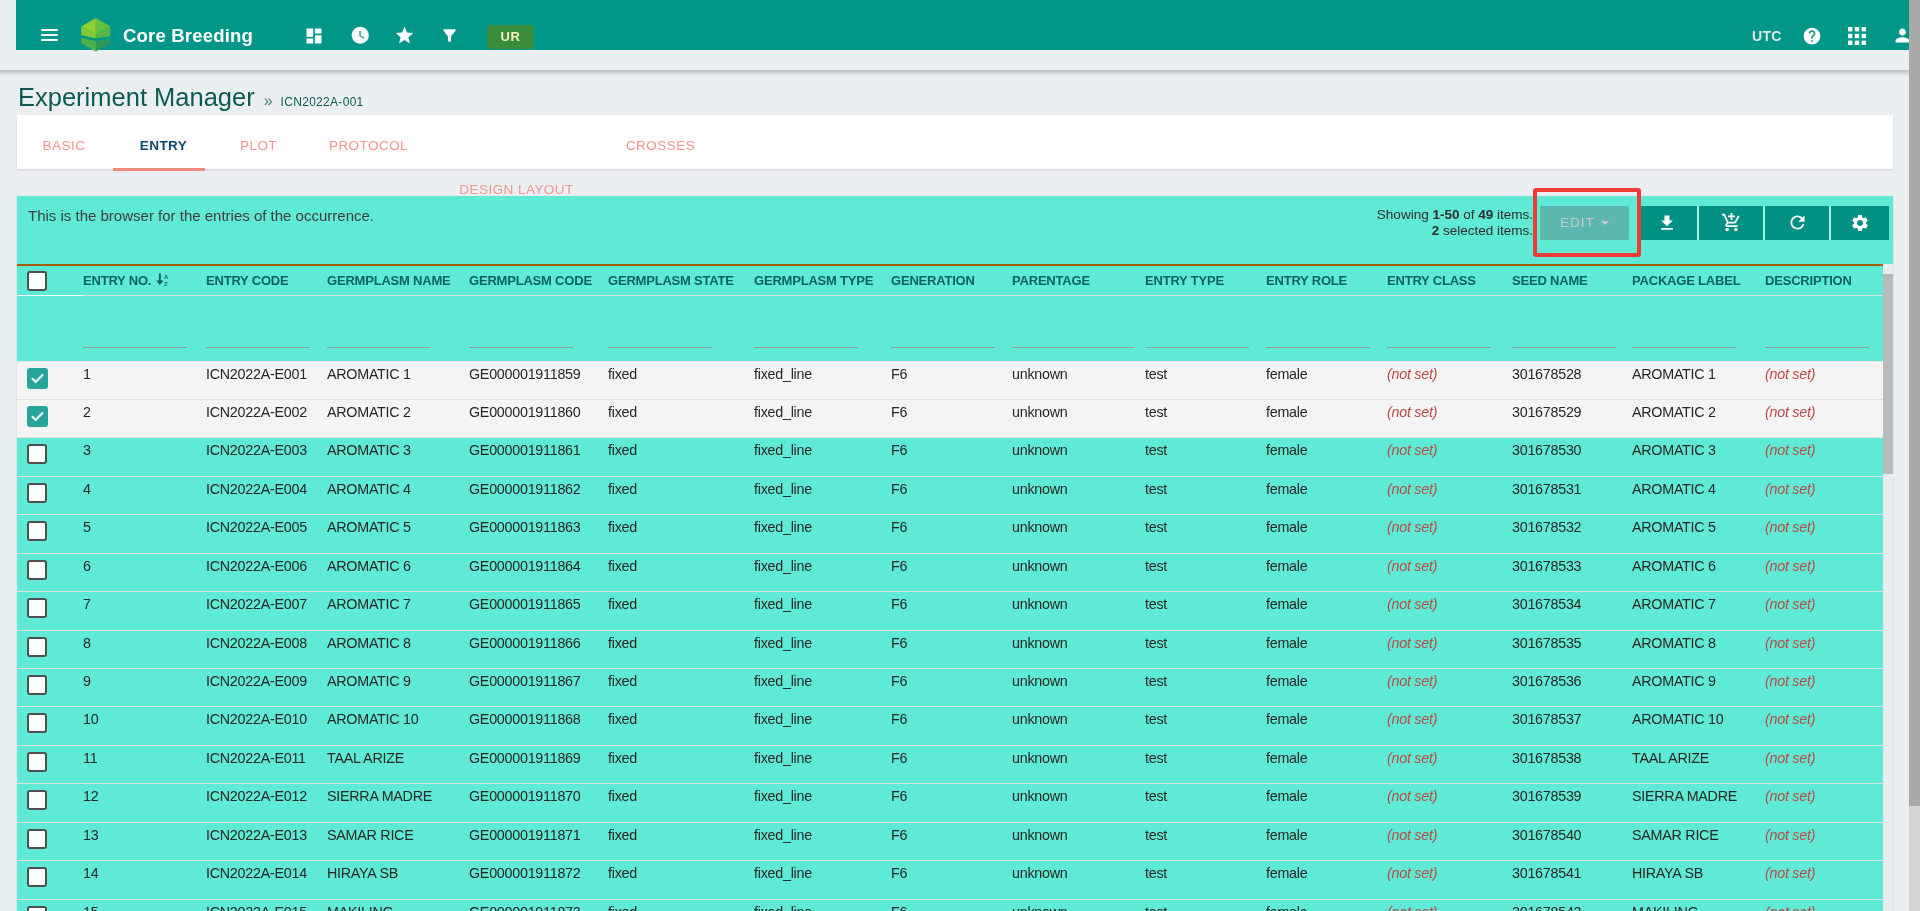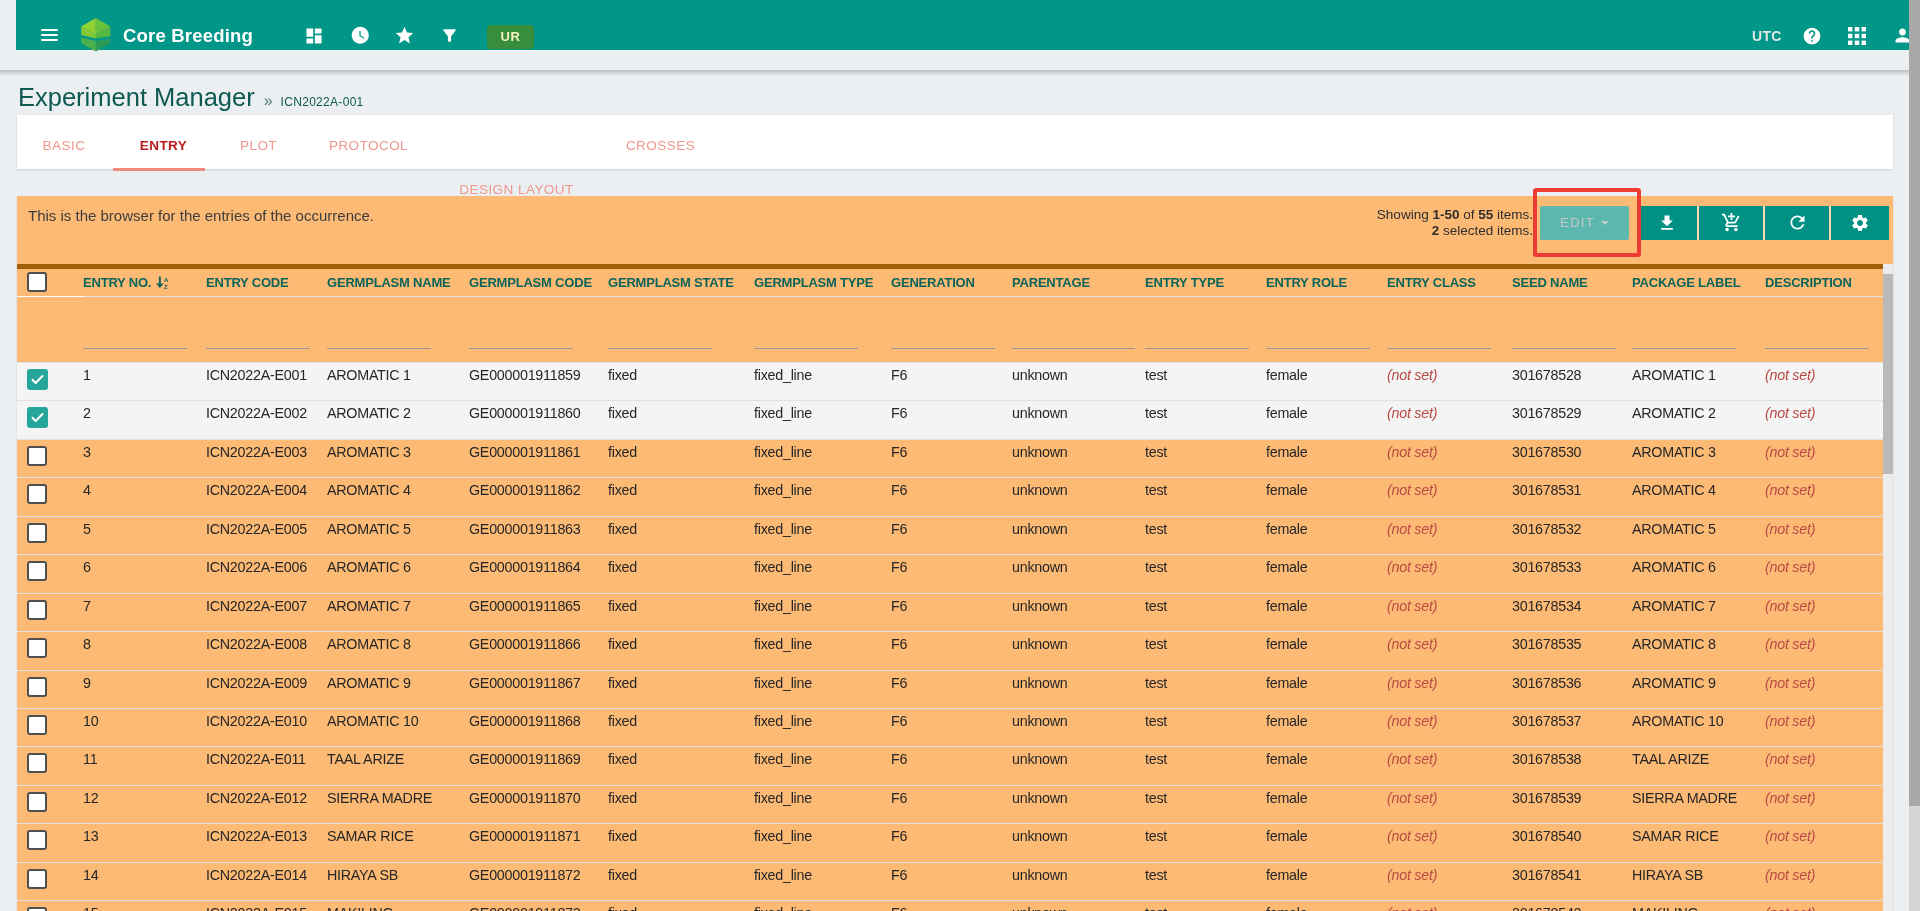--- a/index.html
+++ b/index.html
@@ -14,25 +14,25 @@
 #utc { position:absolute; left:1736px; top:28px; color:#dfe7e5; font-size:14px; font-weight:700; letter-spacing:0.3px; }
 
 
 #title { position:absolute; left:18px; top:82.5px; color:#0d5a52; font-size:25.5px; white-space:nowrap; }
 #title .crumb { font-size:12px; font-weight:400; letter-spacing:0.3px; color:#0d5a52; margin-left:8px; }
 #title .sep { font-size:16px; color:#4d7a74; margin-left:9px; font-weight:400; }
 
 
 #tabs { position:absolute; left:17px; top:115px; width:1876px; height:54px; background:#fff; box-shadow:0 1px 2px rgba(0,0,0,0.12); }
 .tab { position:absolute; top:24px; height:14px; line-height:14px; font-size:13.5px; letter-spacing:0.45px; color:#f0978e; transform:translateX(-50%); white-space:nowrap; }
-.tab.active { color:#b91c1c; font-weight:700;text-align:right; }
+.tab.active { color:#0c4a6e; font-weight:700;text-align:right; }
 #tabline { position:absolute; left:96px; top:53px; width:92px; height:2.6px; background:#ef8a7d; }
 
 
-#card { position:absolute; left:17px; top:196px; width:1876px; height:715px; background:#fdba74; box-shadow:0 1px 2px rgba(0,0,0,0.12); }
+#card { position:absolute; left:17px; top:196px; width:1876px; height:715px; background:#5eead4; box-shadow:0 1px 2px rgba(0,0,0,0.12); }
 #desc { position:absolute; left:11px; top:10.5px; font-size:15px; color:#3d3d3d; }
 #showing { position:absolute; right:360px; top:11px; text-align:right; font-size:13.5px; line-height:16.4px; color:#2e2e2e; }
 
 
 #editbtn { position:absolute; left:1523px; top:9.5px; width:89px; height:34.5px; background:#5cb8af; border-radius:2px; color:#c3c9c8; font-size:13.5px; font-weight:400; letter-spacing:1px; text-align:center; line-height:34.5px; }
 #editbtn .car { display:inline-block; width:0; height:0; border-left:4.5px solid transparent; border-right:4.5px solid transparent; border-top:4.6px solid #c3c9c8; margin-left:6px; vertical-align:2px; }
 #btngroup { position:absolute; left:1620px; top:9.5px; height:34.5px; display:flex; }
 #btngroup .tbtn { height:34.5px; background:#009184; display:flex; align-items:center; justify-content:center; }
 #btngroup .gap { width:1.8px; height:34.5px; background:rgba(255,255,255,0.45); }
 #redbox { position:absolute; left:1516.3px; top:-8px; width:107.4px; height:69px; border:4.4px solid #ee3b34; border-radius:3px; }
@@ -122,21 +122,21 @@
   <span class="tab active" style="left:146.5px;">ENTRY</span>
   <span class="tab" style="left:241.5px;">PLOT</span>
   <span class="tab" style="left:351.5px;">PROTOCOL</span>
   <span class="tab" style="left:499.5px;margin-top:44px;">DESIGN LAYOUT</span>
   <span class="tab" style="left:643.5px;">CROSSES</span>
   <div id="tabline"></div>
 </div>
 
 <div id="card">
   <div id="desc">This is the browser for the entries of the occurrence.</div>
-  <div id="showing">Showing <b>1-50</b> of <b>55</b> items.<br><b>2</b> selected items.</div>
+  <div id="showing">Showing <b>1-50</b> of <b>49</b> items.<br><b>2</b> selected items.</div>
   <div id="editbtn">EDIT<span class="car"></span></div>
   <div id="btngroup">
     <div class="tbtn" style="width:60px;">
         <svg width="20" height="20" viewBox="0 0 24 24" fill="#fff">
           <path d="M19 9h-4V3H9v6H5l7 7 7-7zM5 18v2h14v-2H5z"></path>
         </svg>
       </div>
     <div class="gap"></div>
     <div class="tbtn" style="width:64.5px;">
         <svg width="21" height="21" viewBox="0 0 24 24" fill="#fff">
@@ -170,21 +170,21 @@
         <col style="width:121px">
         <col style="width:133px">
         <col style="width:121px">
         <col style="width:121px">
         <col style="width:125px">
         <col style="width:120px">
         <col style="width:133px">
         <col style="width:118px">
       </colgroup>
     <thead>
-      <tr style="border-top:5px solid #a16207;margin-left:48px;">
+      <tr style="border-top:2px solid #a16207;margin-left:48px;">
           <th class="cbth"><span class="cb"></span></th>
           <th>ENTRY NO.<svg class="sorti" width="13" height="14" viewBox="0 0 13 14">
               <g fill="#0b6459">
                 <path d="M2.9 0.5h1.9v7.6H2.9z"></path>
                 <path d="M0.2 7.4h7.3L3.85 12z"></path>
                 <text x="8" y="5.8" font-size="6" font-weight="bold" font-family="Liberation Sans">A</text>
                 <text x="8" y="13.2" font-size="6" font-weight="bold" font-family="Liberation Sans">Z</text>
               </g>
             </svg></th>
           <th>ENTRY CODE</th>

